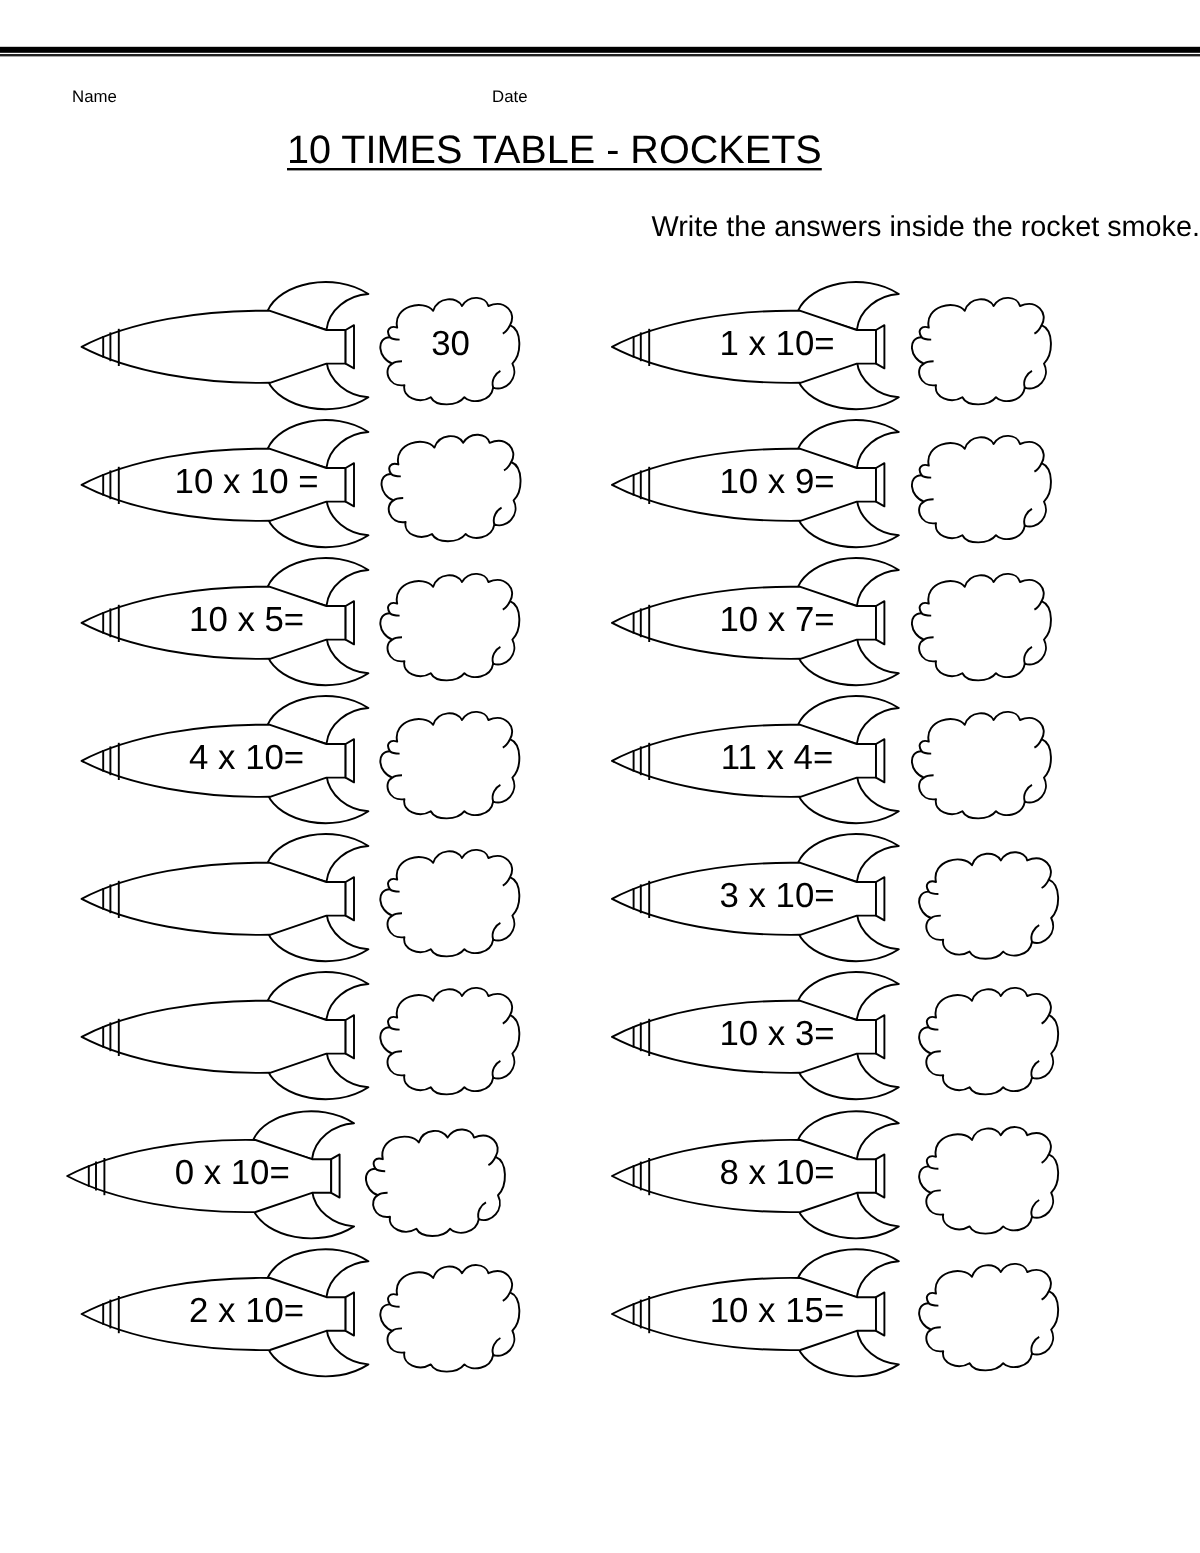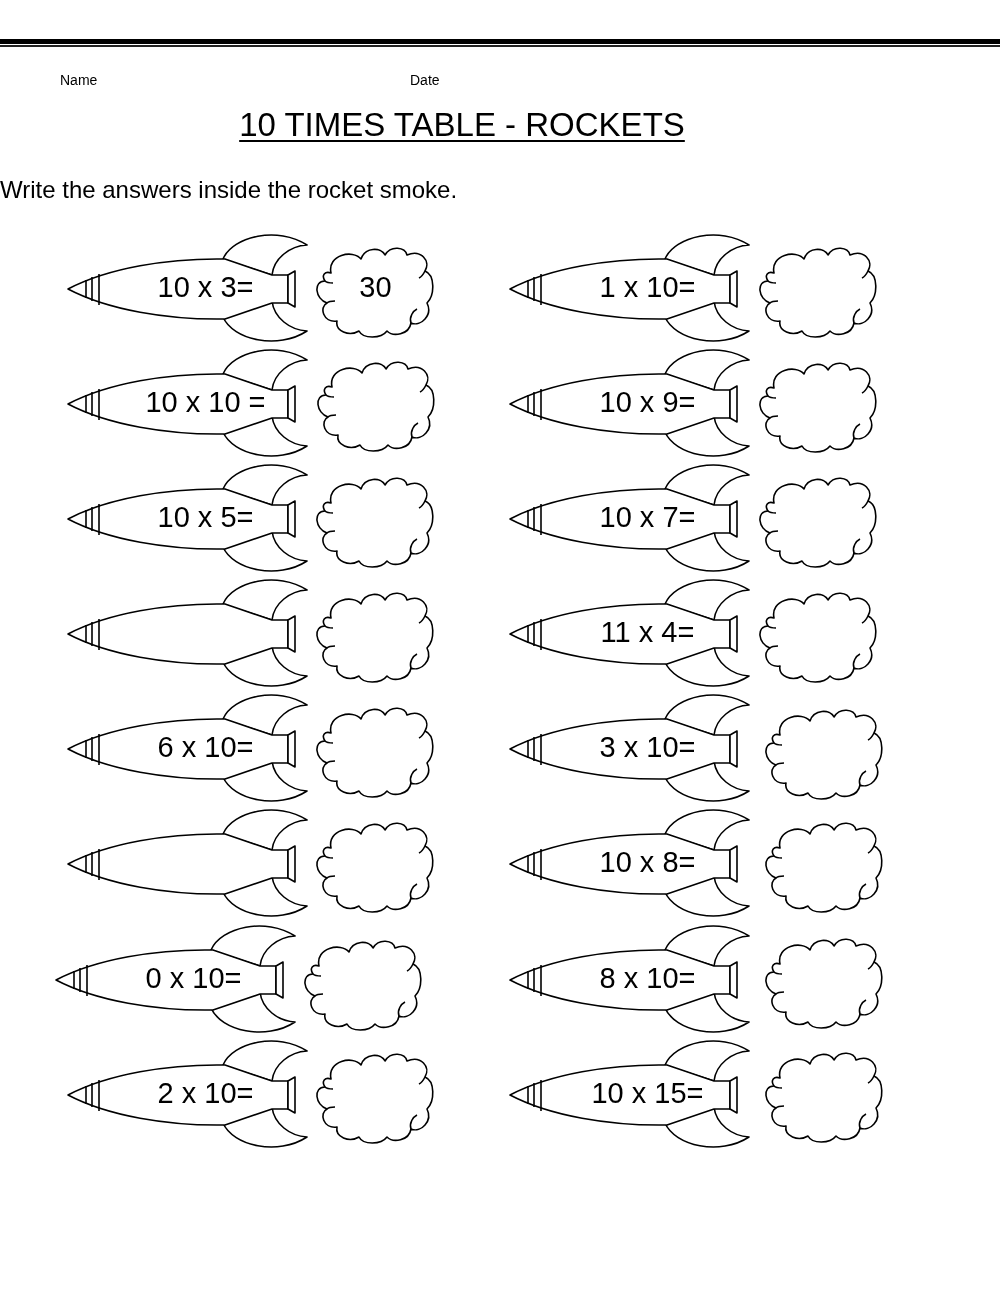--- a/index.html
+++ b/index.html
@@ -6,21 +6,21 @@
   body { width: 1000px; height: 1294px; position: relative; overflow: hidden;
          font-family: "Liberation Sans", "DejaVu Sans", sans-serif; color: #000; }
   .rule-thick { position: absolute; left: 0; top: 39px; width: 1000px; height: 5px; background: #000; }
   .rule-thin  { position: absolute; left: 0; top: 45px; width: 1000px; height: 1.5px; background: #222; }
   .field-label { position: absolute; top: 60px; font-size: 14px; margin-top: 12px; }
   #name-label { left: 60px; }
   #date-label { left: 410px; }
   .title { position: absolute; top: 106px; left: 0; width: 924px; text-align: center;
            font-size: 33px; }
   .title span { text-decoration: underline; text-decoration-thickness: 2px; text-underline-offset: 4px; }
-  .subtitle { position: absolute; top: 176px; left: 0; width: 1000px; text-align: left; font-size: 24px; }
+  .subtitle { position: absolute; top: 176px; left: 0; width: 1000px; text-align: right; font-size: 24px; }
   .item { position: absolute; width: 440px; height: 115px; }
   .item svg { position: absolute; left: 0; top: 0; overflow: visible; }
   .problem { position: absolute; left: 40px; top: 42px; width: 195px; text-align: center;
              font-size: 29px; line-height: 34px; white-space: nowrap; }
   .answer { position: absolute; left: 250px; top: 42px; width: 115px; text-align: center;
             font-size: 29px; line-height: 34px; }
 </style>
 </head>
 <body>
 
@@ -69,131 +69,130 @@
       <path d="M12 36 C 14 38, 18 38, 20 38" fill="none"></path>
     </g>
   </defs>
 </svg>
 
 <div class="item" style="left:68px; top:228px;">
   <svg width="440" height="115">
       <use href="#rocket"></use>
       <use href="#cloud" x="245" y="17"></use>
     </svg>
+  <div class="answer">30</div>
+</div>
+<div class="item" style="left:68px; top:343px;">
+  <svg width="440" height="115">
+      <use href="#rocket"></use>
+      <use href="#cloud" x="246" y="16"></use>
+    </svg>
+  <div class="problem">10 x 10 =</div>
+  <div class="answer"></div>
+</div>
+<div class="item" style="left:68px; top:458px;">
+  <svg width="440" height="115">
+      <use href="#rocket"></use>
+      <use href="#cloud" x="245" y="17"></use>
+    </svg>
+  <div class="problem">10 x 5=</div>
+  <div class="answer"></div>
+</div>
+<div class="item" style="left:68px; top:573px;">
+  <svg width="440" height="115">
+      <use href="#rocket"></use>
+      <use href="#cloud" x="245" y="17"></use>
+    </svg>
+  <div class="problem">4 x 10=</div>
+  <div class="answer"></div>
+</div>
+<div class="item" style="left:68px; top:688px;">
+  <svg width="440" height="115">
+      <use href="#rocket"></use>
+      <use href="#cloud" x="245" y="17"></use>
+    </svg>
+  <div class="answer"></div>
+</div>
+<div class="item" style="left:68px; top:803px;">
+  <svg width="440" height="115">
+      <use href="#rocket"></use>
+      <use href="#cloud" x="245" y="17"></use>
+    </svg>
+  <div class="answer"></div>
+</div>
+<div class="item" style="left:56px; top:919px;">
+  <svg width="440" height="115">
+      <use href="#rocket"></use>
+      <use href="#cloud" x="245" y="19"></use>
+    </svg>
+  <div class="problem">0 x 10=</div>
+  <div class="answer"></div>
+</div>
+<div class="item" style="left:68px; top:1034px;">
+  <svg width="440" height="115">
+      <use href="#rocket"></use>
+      <use href="#cloud" x="245" y="17"></use>
+    </svg>
+  <div class="problem">2 x 10=</div>
+  <div class="answer"></div>
+</div>
+
+<div class="item" style="left:510px; top:228px;">
+  <svg width="440" height="115">
+      <use href="#rocket"></use>
+      <use href="#cloud" x="246" y="17"></use>
+    </svg>
+  <div class="problem">1 x 10=</div>
+  <div class="answer"></div>
+</div>
+<div class="item" style="left:510px; top:343px;">
+  <svg width="440" height="115">
+      <use href="#rocket"></use>
+      <use href="#cloud" x="246" y="17"></use>
+    </svg>
+  <div class="problem">10 x 9=</div>
+  <div class="answer"></div>
+</div>
+<div class="item" style="left:510px; top:458px;">
+  <svg width="440" height="115">
+      <use href="#rocket"></use>
+      <use href="#cloud" x="246" y="17"></use>
+    </svg>
+  <div class="problem">10 x 7=</div>
+  <div class="answer"></div>
+</div>
+<div class="item" style="left:510px; top:573px;">
+  <svg width="440" height="115">
+      <use href="#rocket"></use>
+      <use href="#cloud" x="246" y="17"></use>
+    </svg>
+  <div class="problem">11 x 4=</div>
+  <div class="answer"></div>
+</div>
+<div class="item" style="left:510px; top:688px;">
+  <svg width="440" height="115">
+      <use href="#rocket"></use>
+      <use href="#cloud" x="252" y="19"></use>
+    </svg>
+  <div class="problem">3 x 10=</div>
+  <div class="answer"></div>
+</div>
+<div class="item" style="left:510px; top:803px;">
+  <svg width="440" height="115">
+      <use href="#rocket"></use>
+      <use href="#cloud" x="252" y="17"></use>
+    </svg>
   <div class="problem">10 x 3=</div>
-  <div class="answer">30</div>
-</div>
-<div class="item" style="left:68px; top:343px;">
-  <svg width="440" height="115">
-      <use href="#rocket"></use>
-      <use href="#cloud" x="246" y="16"></use>
-    </svg>
-  <div class="problem">10 x 10 =</div>
-  <div class="answer"></div>
-</div>
-<div class="item" style="left:68px; top:458px;">
-  <svg width="440" height="115">
-      <use href="#rocket"></use>
-      <use href="#cloud" x="245" y="17"></use>
-    </svg>
-  <div class="problem">10 x 5=</div>
-  <div class="answer"></div>
-</div>
-<div class="item" style="left:68px; top:573px;">
-  <svg width="440" height="115">
-      <use href="#rocket"></use>
-      <use href="#cloud" x="245" y="17"></use>
-    </svg>
-  <div class="answer"></div>
-</div>
-<div class="item" style="left:68px; top:688px;">
-  <svg width="440" height="115">
-      <use href="#rocket"></use>
-      <use href="#cloud" x="245" y="17"></use>
-    </svg>
-  <div class="problem">6 x 10=</div>
-  <div class="answer"></div>
-</div>
-<div class="item" style="left:68px; top:803px;">
-  <svg width="440" height="115">
-      <use href="#rocket"></use>
-      <use href="#cloud" x="245" y="17"></use>
-    </svg>
-  <div class="answer"></div>
-</div>
-<div class="item" style="left:56px; top:919px;">
-  <svg width="440" height="115">
-      <use href="#rocket"></use>
-      <use href="#cloud" x="245" y="19"></use>
-    </svg>
-  <div class="problem">0 x 10=</div>
-  <div class="answer"></div>
-</div>
-<div class="item" style="left:68px; top:1034px;">
-  <svg width="440" height="115">
-      <use href="#rocket"></use>
-      <use href="#cloud" x="245" y="17"></use>
-    </svg>
-  <div class="problem">2 x 10=</div>
-  <div class="answer"></div>
-</div>
-
-<div class="item" style="left:510px; top:228px;">
-  <svg width="440" height="115">
-      <use href="#rocket"></use>
-      <use href="#cloud" x="246" y="17"></use>
-    </svg>
-  <div class="problem">1 x 10=</div>
-  <div class="answer"></div>
-</div>
-<div class="item" style="left:510px; top:343px;">
-  <svg width="440" height="115">
-      <use href="#rocket"></use>
-      <use href="#cloud" x="246" y="17"></use>
-    </svg>
-  <div class="problem">10 x 9=</div>
-  <div class="answer"></div>
-</div>
-<div class="item" style="left:510px; top:458px;">
-  <svg width="440" height="115">
-      <use href="#rocket"></use>
-      <use href="#cloud" x="246" y="17"></use>
-    </svg>
-  <div class="problem">10 x 7=</div>
-  <div class="answer"></div>
-</div>
-<div class="item" style="left:510px; top:573px;">
-  <svg width="440" height="115">
-      <use href="#rocket"></use>
-      <use href="#cloud" x="246" y="17"></use>
-    </svg>
-  <div class="problem">11 x 4=</div>
-  <div class="answer"></div>
-</div>
-<div class="item" style="left:510px; top:688px;">
-  <svg width="440" height="115">
-      <use href="#rocket"></use>
-      <use href="#cloud" x="252" y="19"></use>
-    </svg>
-  <div class="problem">3 x 10=</div>
-  <div class="answer"></div>
-</div>
-<div class="item" style="left:510px; top:803px;">
+  <div class="answer"></div>
+</div>
+<div class="item" style="left:510px; top:919px;">
   <svg width="440" height="115">
       <use href="#rocket"></use>
       <use href="#cloud" x="252" y="17"></use>
     </svg>
-  <div class="problem">10 x 8=</div>
-  <div class="answer"></div>
-</div>
-<div class="item" style="left:510px; top:919px;">
-  <svg width="440" height="115">
-      <use href="#rocket"></use>
-      <use href="#cloud" x="252" y="17"></use>
-    </svg>
   <div class="problem">8 x 10=</div>
   <div class="answer"></div>
 </div>
 <div class="item" style="left:510px; top:1034px;">
   <svg width="440" height="115">
       <use href="#rocket"></use>
       <use href="#cloud" x="252" y="16"></use>
     </svg>
   <div class="problem">10 x 15=</div>
   <div class="answer"></div>

